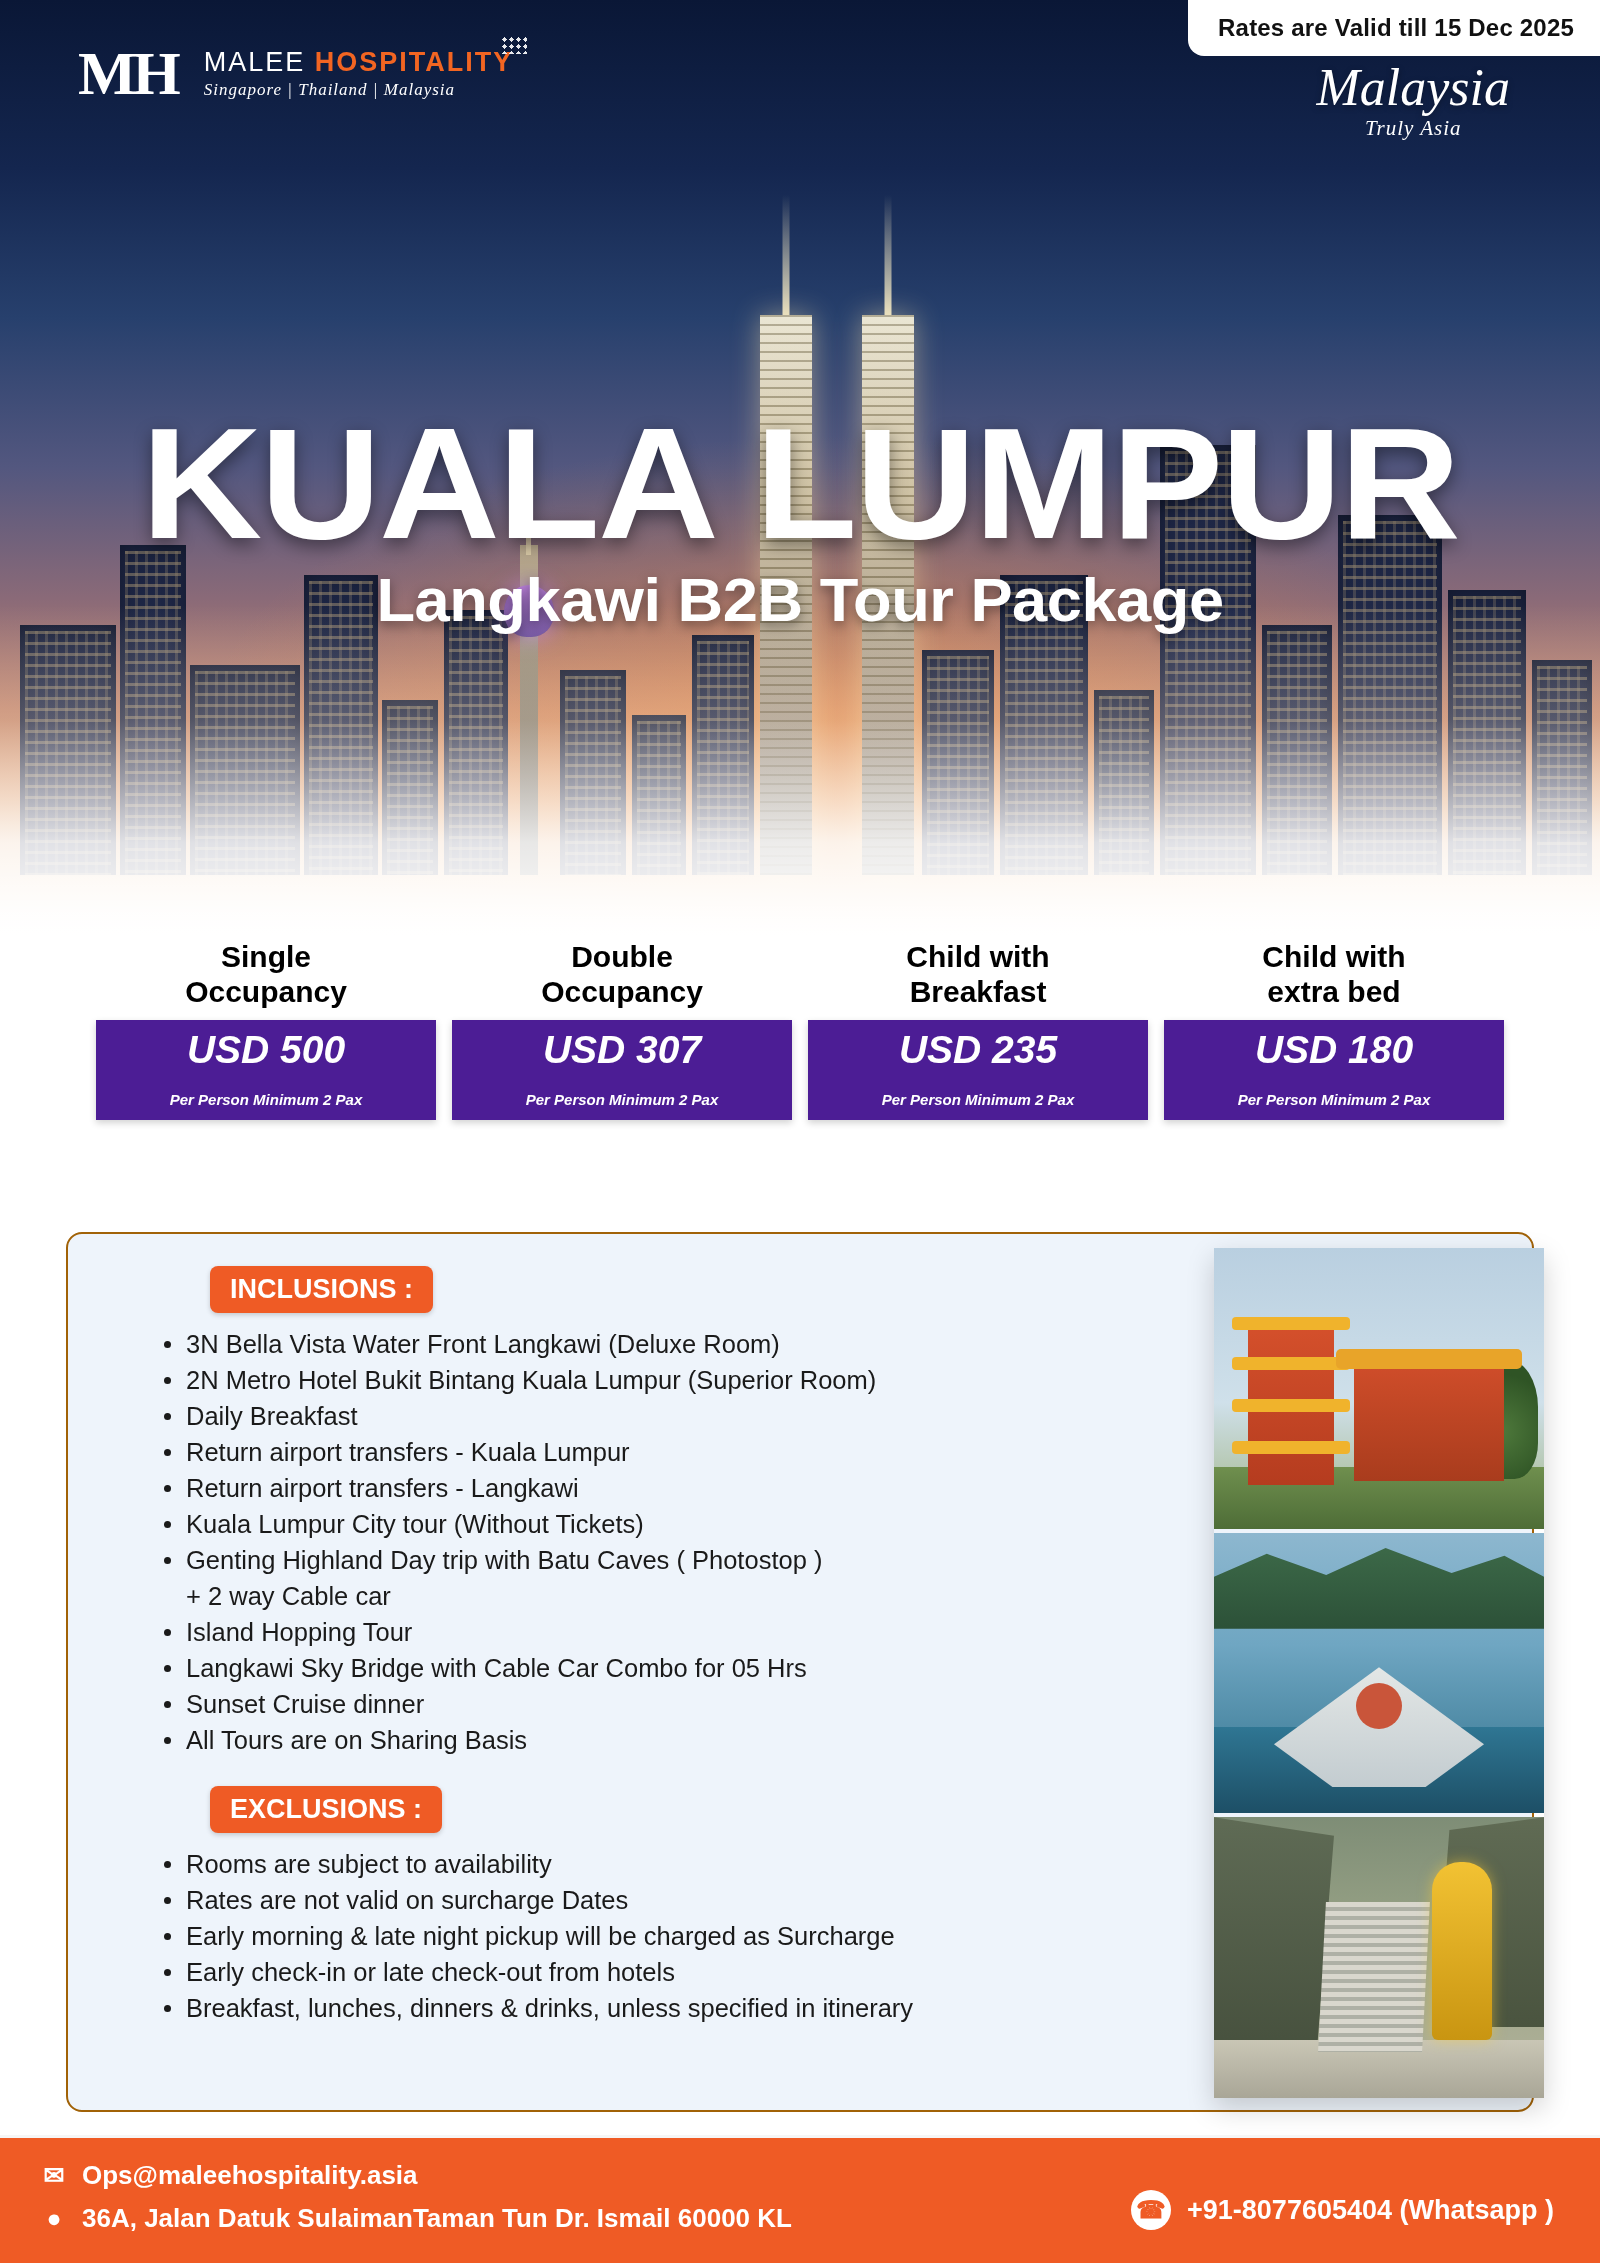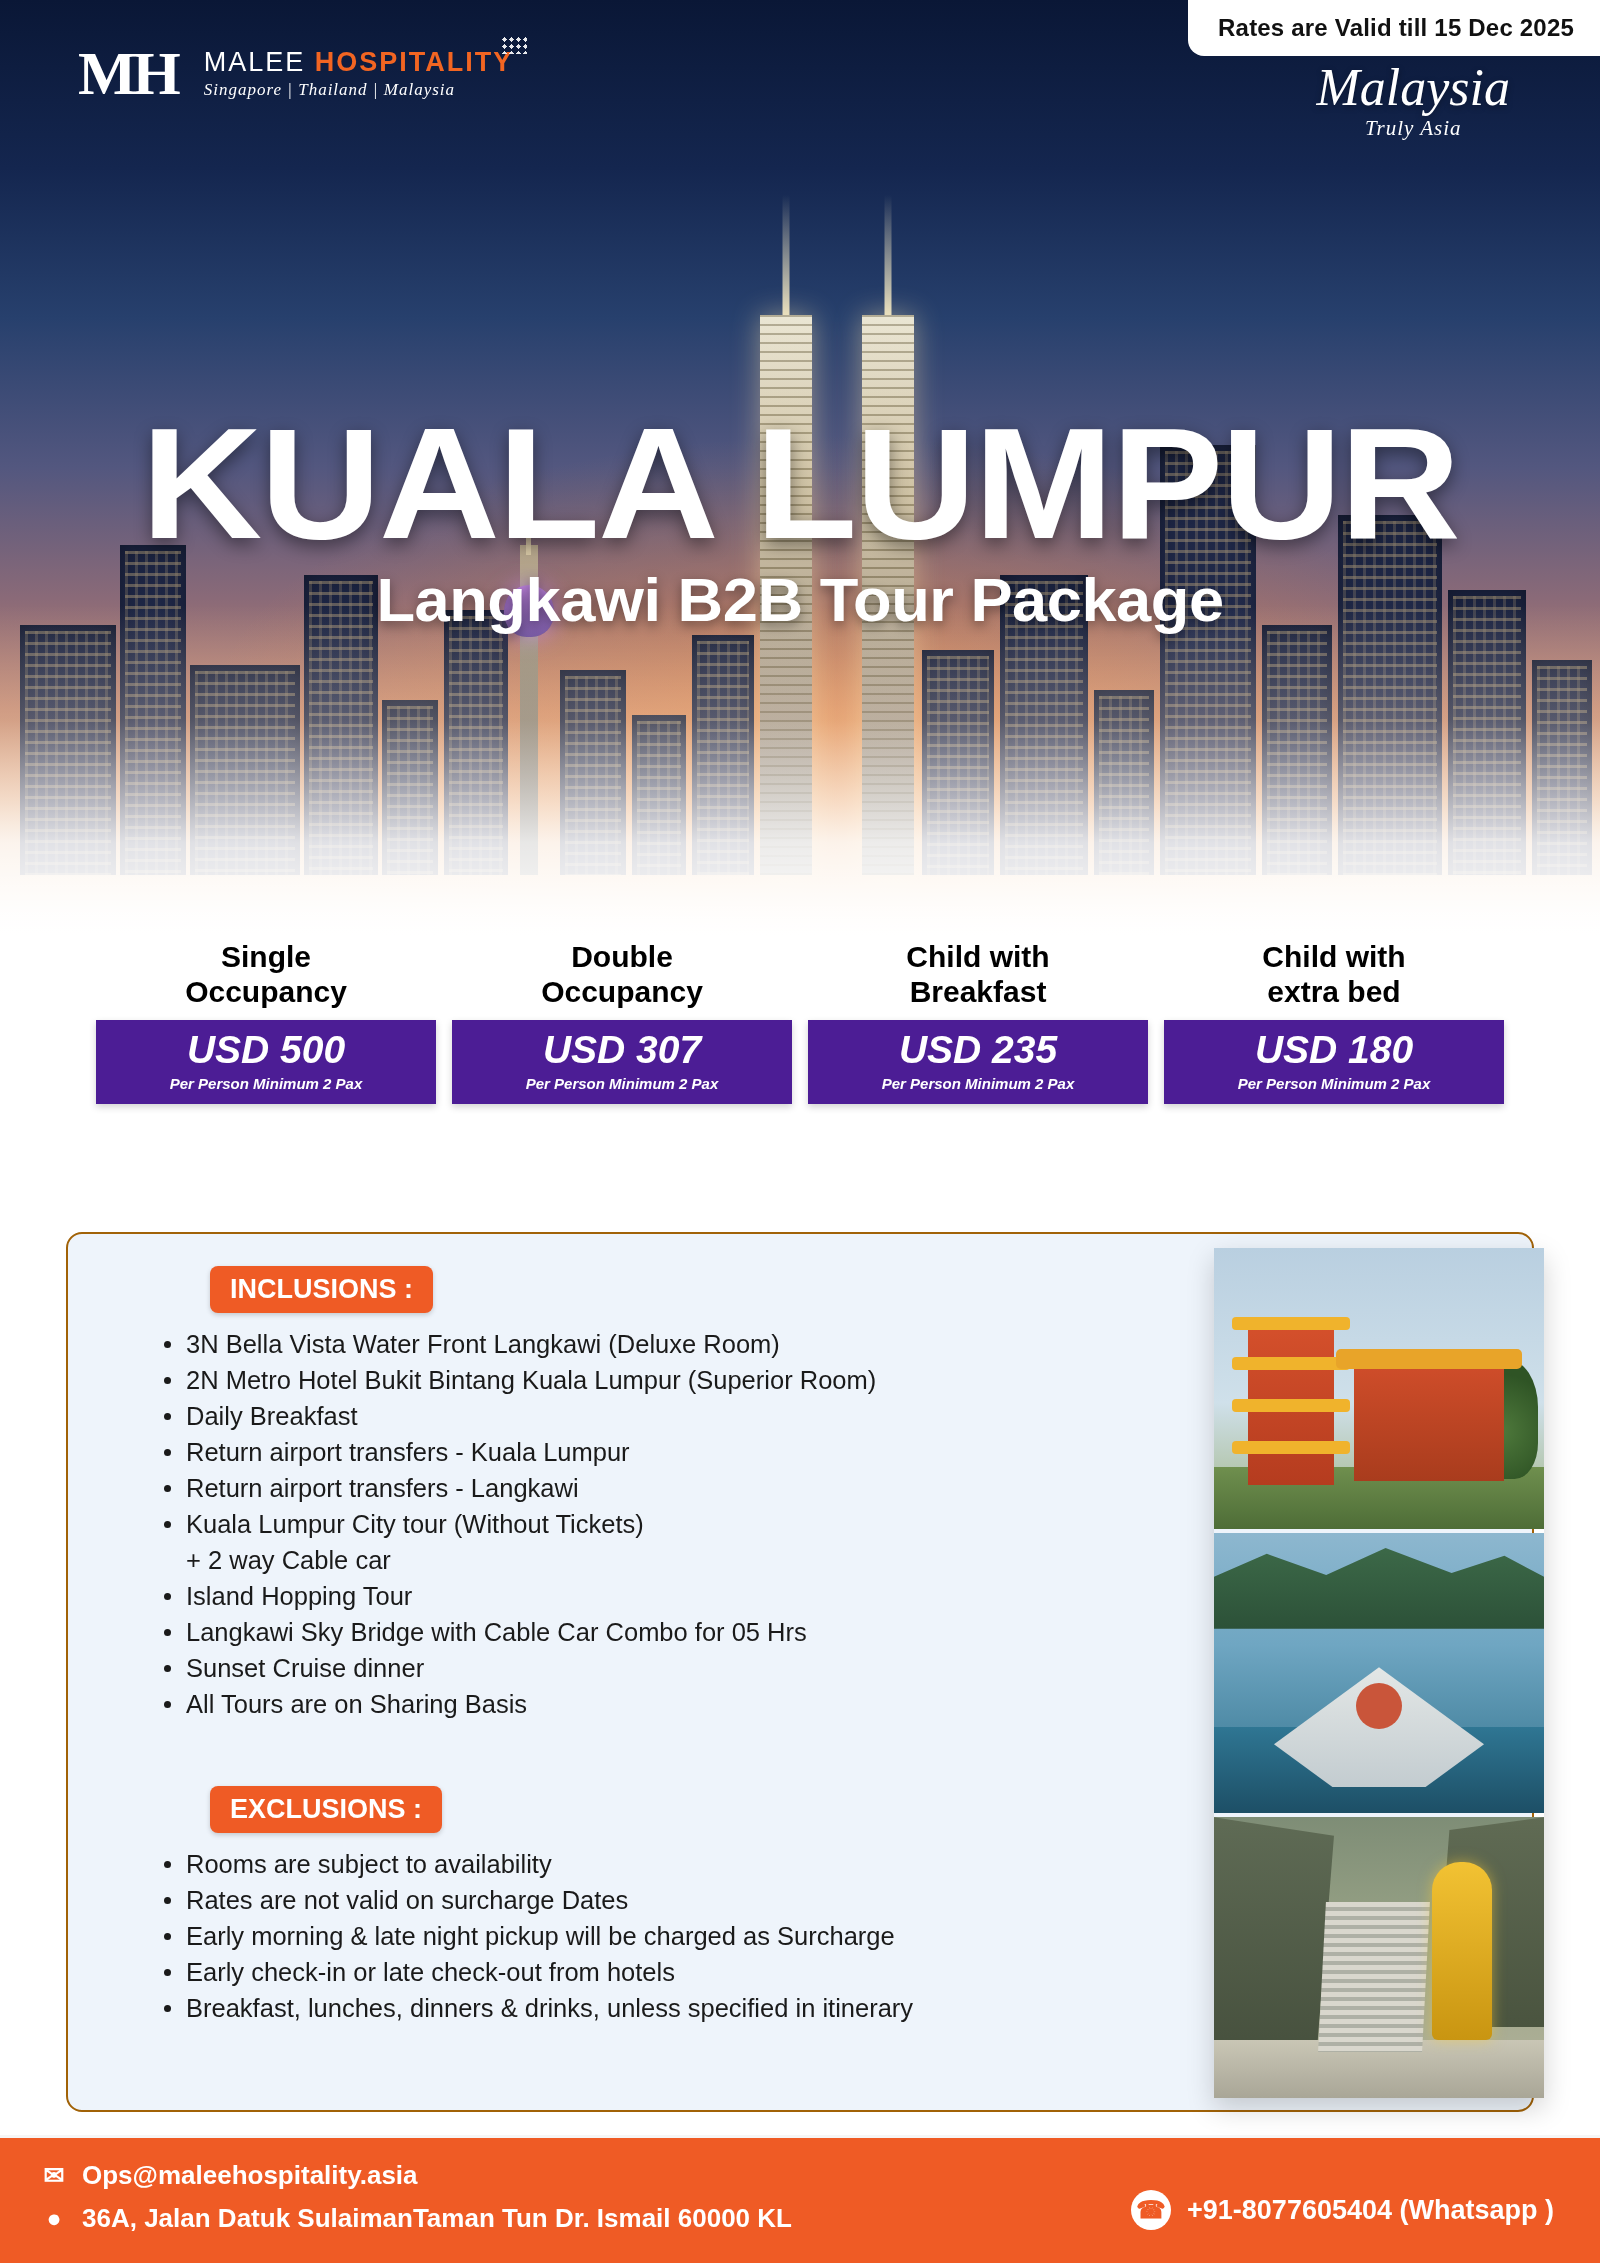--- a/index.html
+++ b/index.html
@@ -179,21 +179,21 @@
     background: #4c1d95;
     border-radius: 0;
     padding: 10px 4px 12px;
     color: #fff;
     box-shadow: 0 3px 7px rgba(0,0,0,.18);
   }
   .pbox .amt {
     font-size: 39px; font-weight: bold; font-style: italic; line-height: 1.05;
   }
   .pbox .note {
-    font-size: 15px; font-style: italic; font-weight: bold; margin-top: 4px;
+    font-size: 15px; font-style: italic; font-weight: bold; margin-top: 20px;
   }
 
   
   .panel {
     position: absolute;
     left: 66px; right: 66px; top: 1232px;
     height: 880px;
     background: #eef4fb;
     border: 2px solid #a16207;
     border-radius: 16px;
@@ -460,20 +460,21 @@
 <div class="panel">
 
   <div class="tag tag-inclusions">INCLUSIONS :</div>
   <ul class="list list-inclusions">
     <li>3N Bella Vista Water Front Langkawi (Deluxe Room)</li>
     <li>2N Metro Hotel Bukit Bintang Kuala Lumpur (Superior Room)</li>
     <li>Daily Breakfast</li>
     <li>Return airport transfers - Kuala Lumpur</li>
     <li>Return airport transfers - Langkawi</li>
     <li>Kuala Lumpur City tour (Without Tickets)</li>
+    <li>Genting Highland Day trip with Batu Caves ( Photostop )</li>
     <li class="nobullet"> + 2 way Cable car</li>
     <li>Island Hopping Tour</li>
     <li>Langkawi Sky Bridge with Cable Car Combo for 05 Hrs</li>
     <li>Sunset Cruise dinner</li>
     <li>All Tours are on Sharing Basis</li>
   </ul>
 
   <div class="tag tag-exclusions">EXCLUSIONS :</div>
   <ul class="list list-exclusions">
     <li>Rooms are subject to availability</li>

